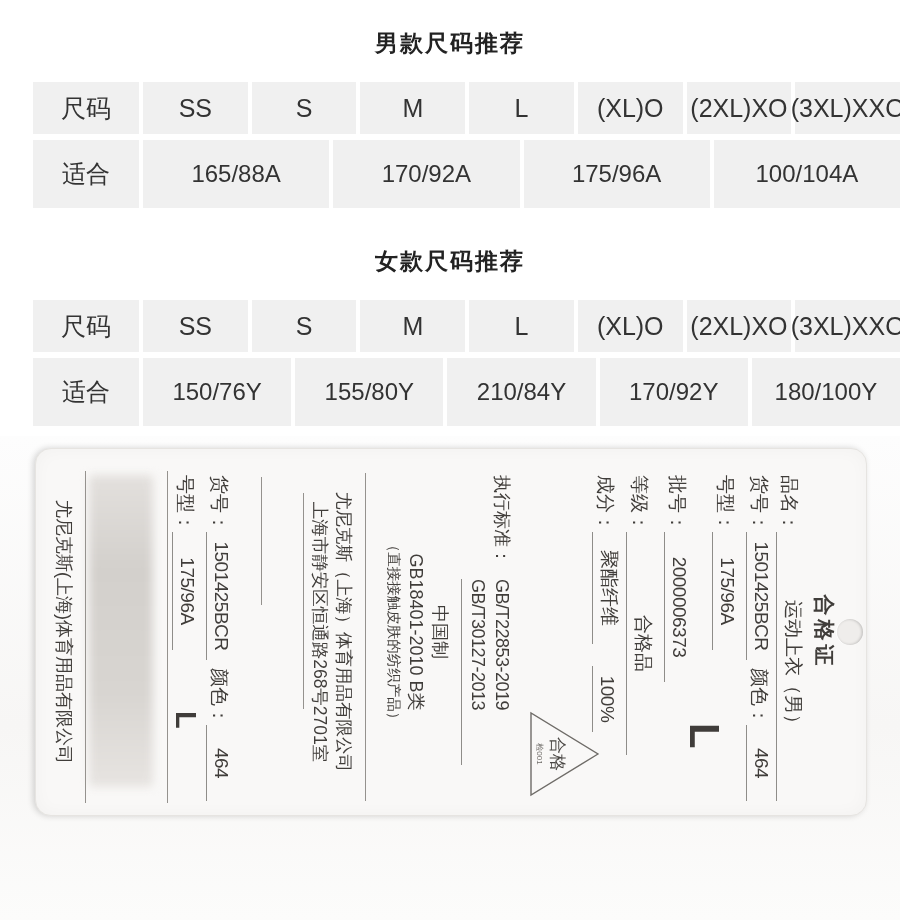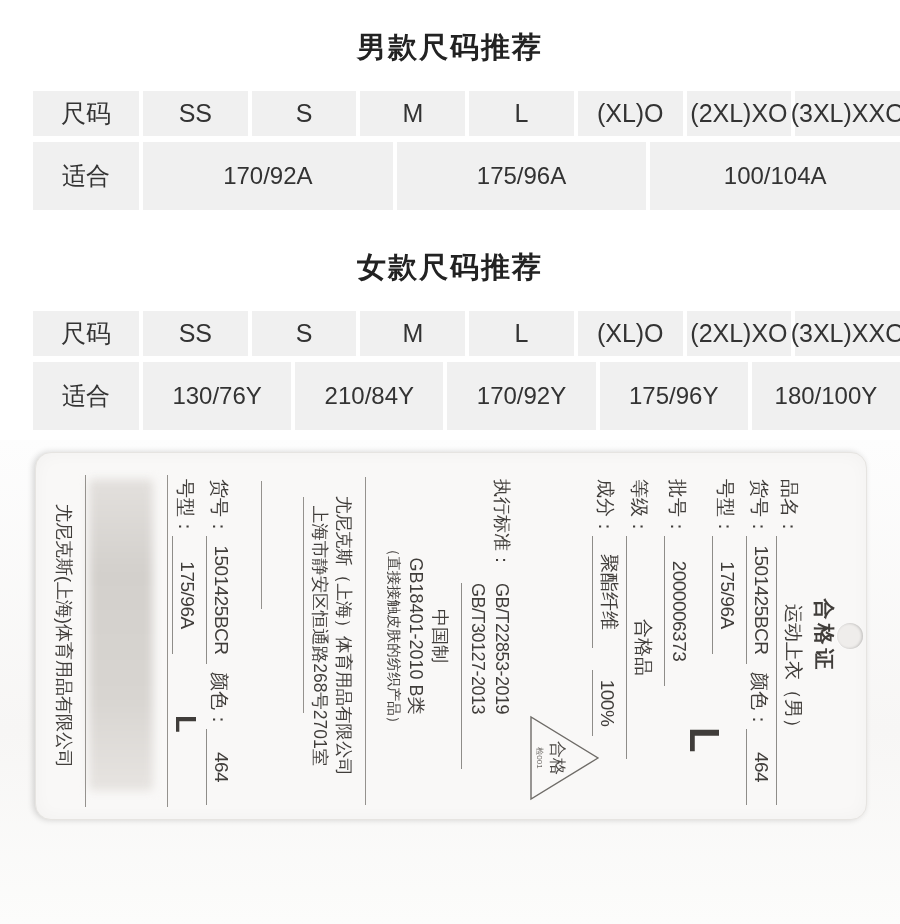--- a/index.html
+++ b/index.html
@@ -1,26 +1,26 @@
 <!DOCTYPE html>
 <html><head>
 <meta charset="utf-8">
 <style>
   html,body{margin:0;padding:0;}
   body{width:900px;height:924px;background:#ffffff;font-family:"Liberation Sans",sans-serif;overflow:hidden;}
   .page{position:relative;width:900px;height:924px;background:#ffffff;}
 
   
-  .sec-title{margin:0;text-align:center;font-weight:bold;font-size:29px;letter-spacing:2px;color:#222222;}
+  .sec-title{margin:0;text-align:center;font-weight:bold;font-size:23px;letter-spacing:2px;color:#222222;}
   .sec-title.men{padding-top:28px;}
   .sec-title.women{padding-top:38px;}
   .size-table{margin:23px 0 0 33px;width:867px;display:flex;flex-direction:column;row-gap:6px;}
   .t-row{display:flex;column-gap:4px;}
   .cell{background:#f0f0f0;display:flex;align-items:center;justify-content:center;color:#333333;}
-  .t-head .cell{height:45px;font-size:25px;}
+  .t-head .cell{height:52px;font-size:25px;}
   .t-fit .cell{height:68px;font-size:24px;}
   .c0{flex:0 0 106px;font-size:25px;}
   .cell:not(.c0){flex:1 1 0;min-width:0;}
 
   
   .photo{position:relative;height:484px;margin-top:10px;background:linear-gradient(#fdfdfd,#f7f6f5 60%,#fcfcfb);}
   .tag{position:absolute;left:267px;top:-220px;width:366px;height:830px;transform:rotate(90deg);
        background:#f9f8f7;border:1px solid #e6e4e1;border-radius:16px;
        box-shadow:0 2px 6px rgba(0,0,0,.16), inset 0 0 18px rgba(0,0,0,.03);
        color:#403d3a;}
@@ -54,44 +54,45 @@
       <div class="cell">SS</div>
       <div class="cell">S</div>
       <div class="cell">M</div>
       <div class="cell">L</div>
       <div class="cell">(XL)O</div>
       <div class="cell">(2XL)XO</div>
       <div class="cell">(3XL)XXO</div>
     </div>
     <div class="t-row t-fit">
       <div class="cell c0">适合</div>
+      <div class="cell">165/88A</div>
       <div class="cell">170/92A</div>
       <div class="cell">175/96A</div>
       <div class="cell">100/104A</div>
     </div>
   </div>
 
   <h2 class="sec-title women">女款尺码推荐</h2>
   <div class="size-table">
     <div class="t-row t-head">
       <div class="cell c0">尺码</div>
       <div class="cell">SS</div>
       <div class="cell">S</div>
       <div class="cell">M</div>
       <div class="cell">L</div>
       <div class="cell">(XL)O</div>
       <div class="cell">(2XL)XO</div>
       <div class="cell">(3XL)XXO</div>
     </div>
     <div class="t-row t-fit">
       <div class="cell c0">适合</div>
-      <div class="cell">130/76Y</div>
+      <div class="cell">150/76Y</div>
+      <div class="cell">155/80Y</div>
       <div class="cell">210/84Y</div>
       <div class="cell">170/92Y</div>
-      <div class="cell">175/96Y</div>
       <div class="cell">180/100Y</div>
     </div>
   </div>
 
   <div class="photo">
     <div class="tag">
       <div class="hole"></div>
       <div class="tag-title">合格证</div>
 
       <div class="trow" style="top:60px;">

